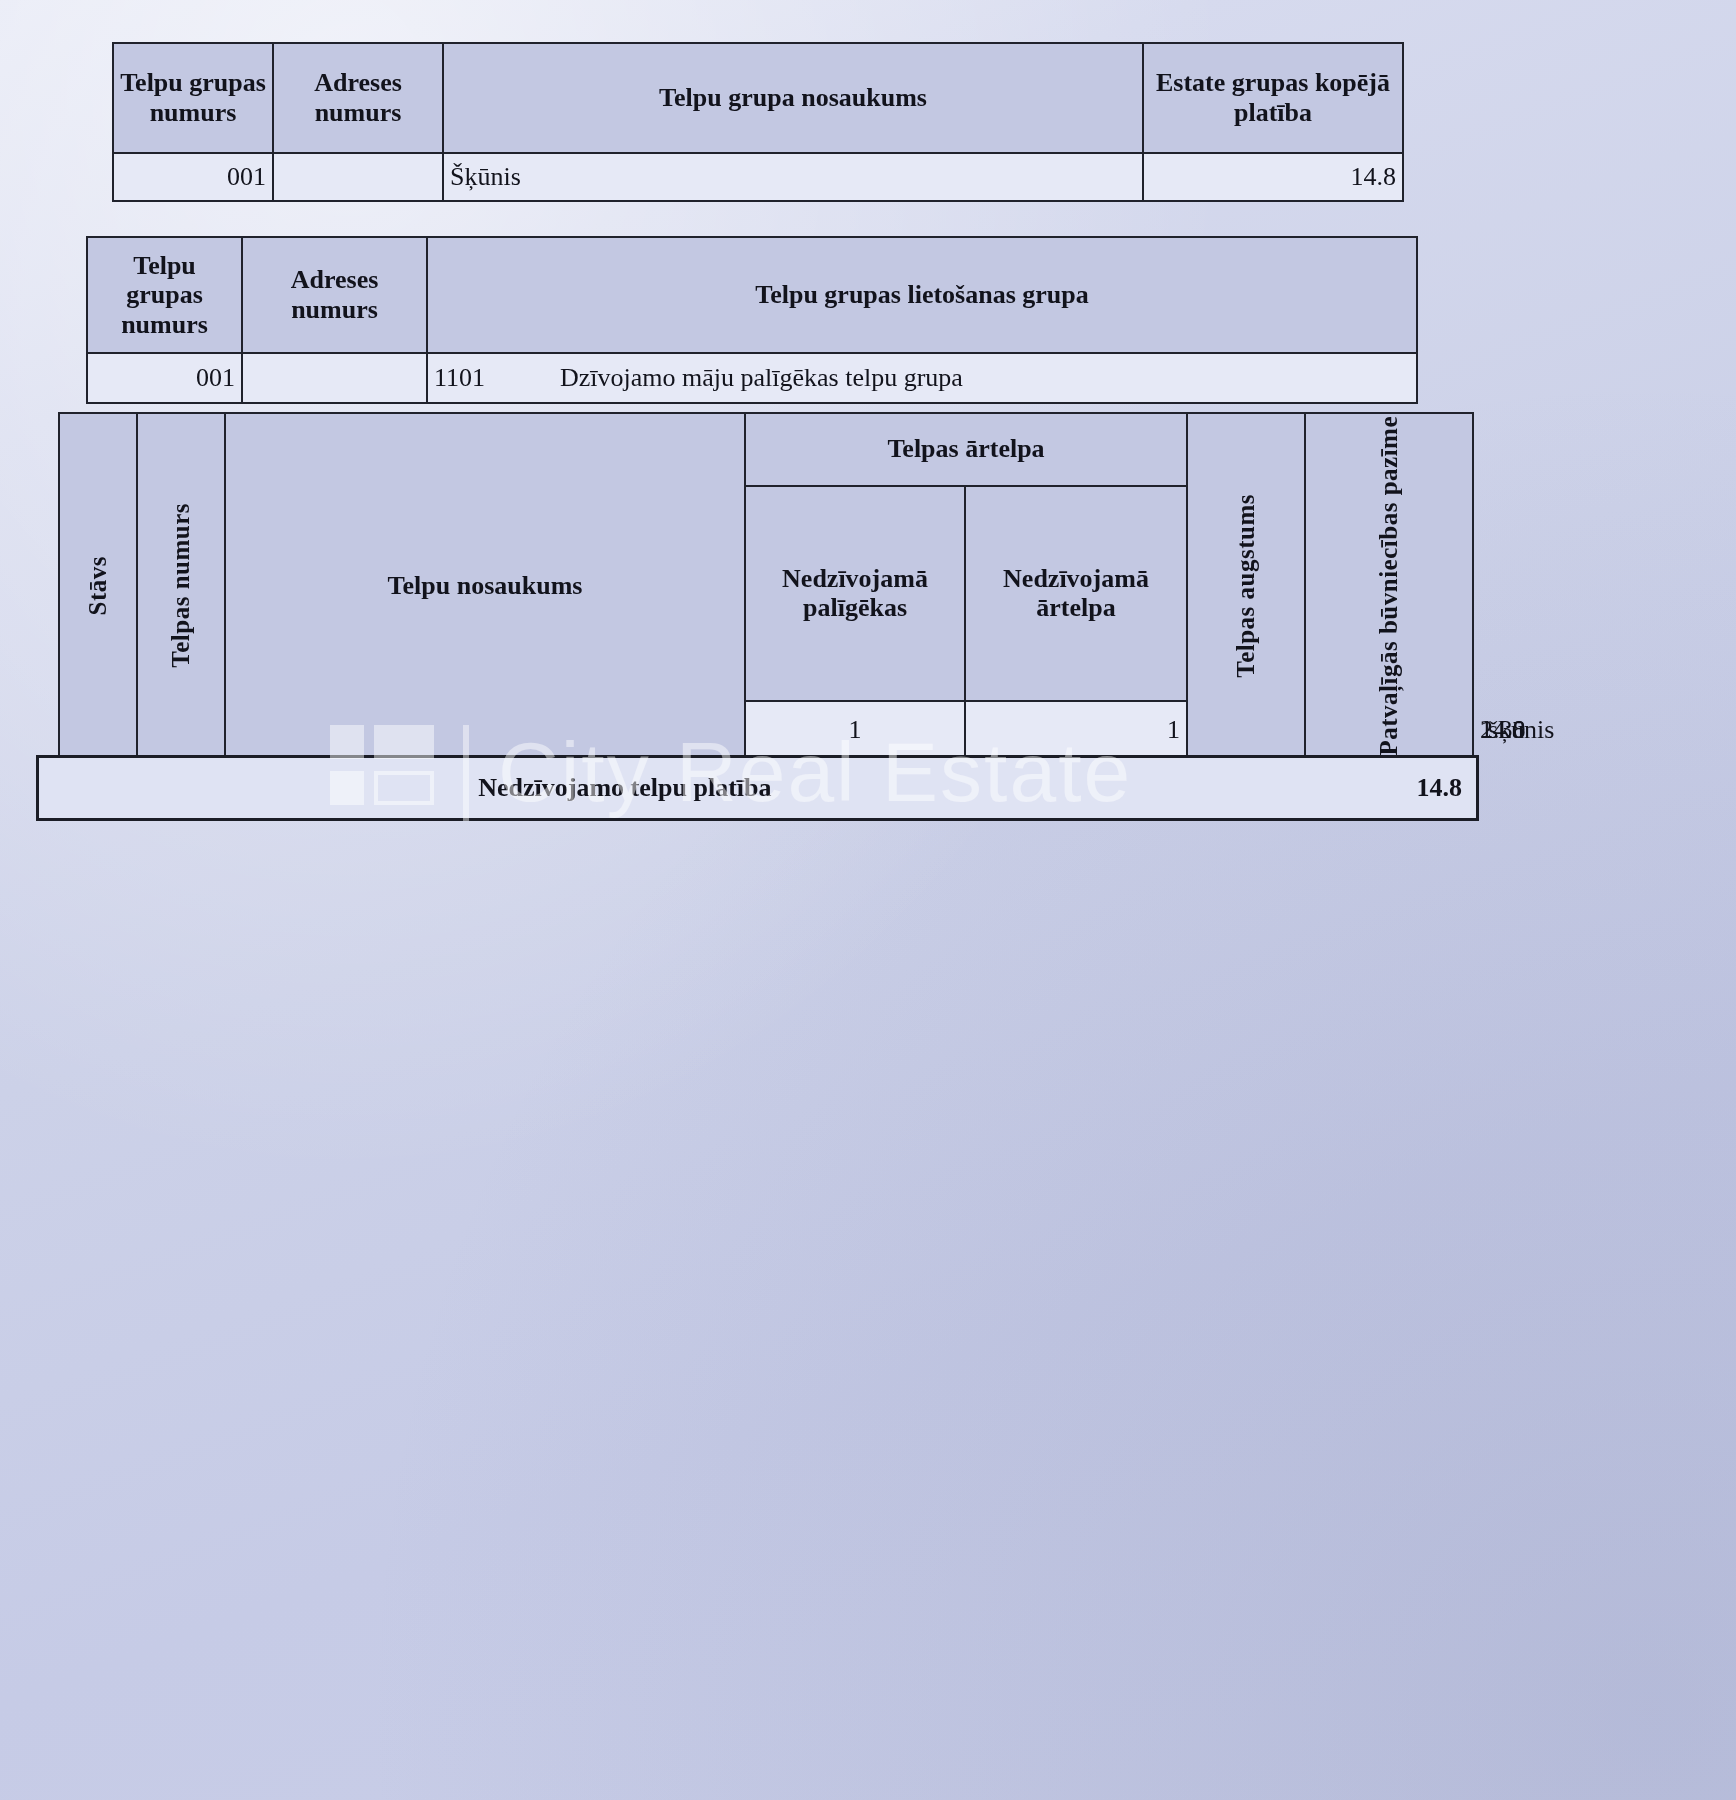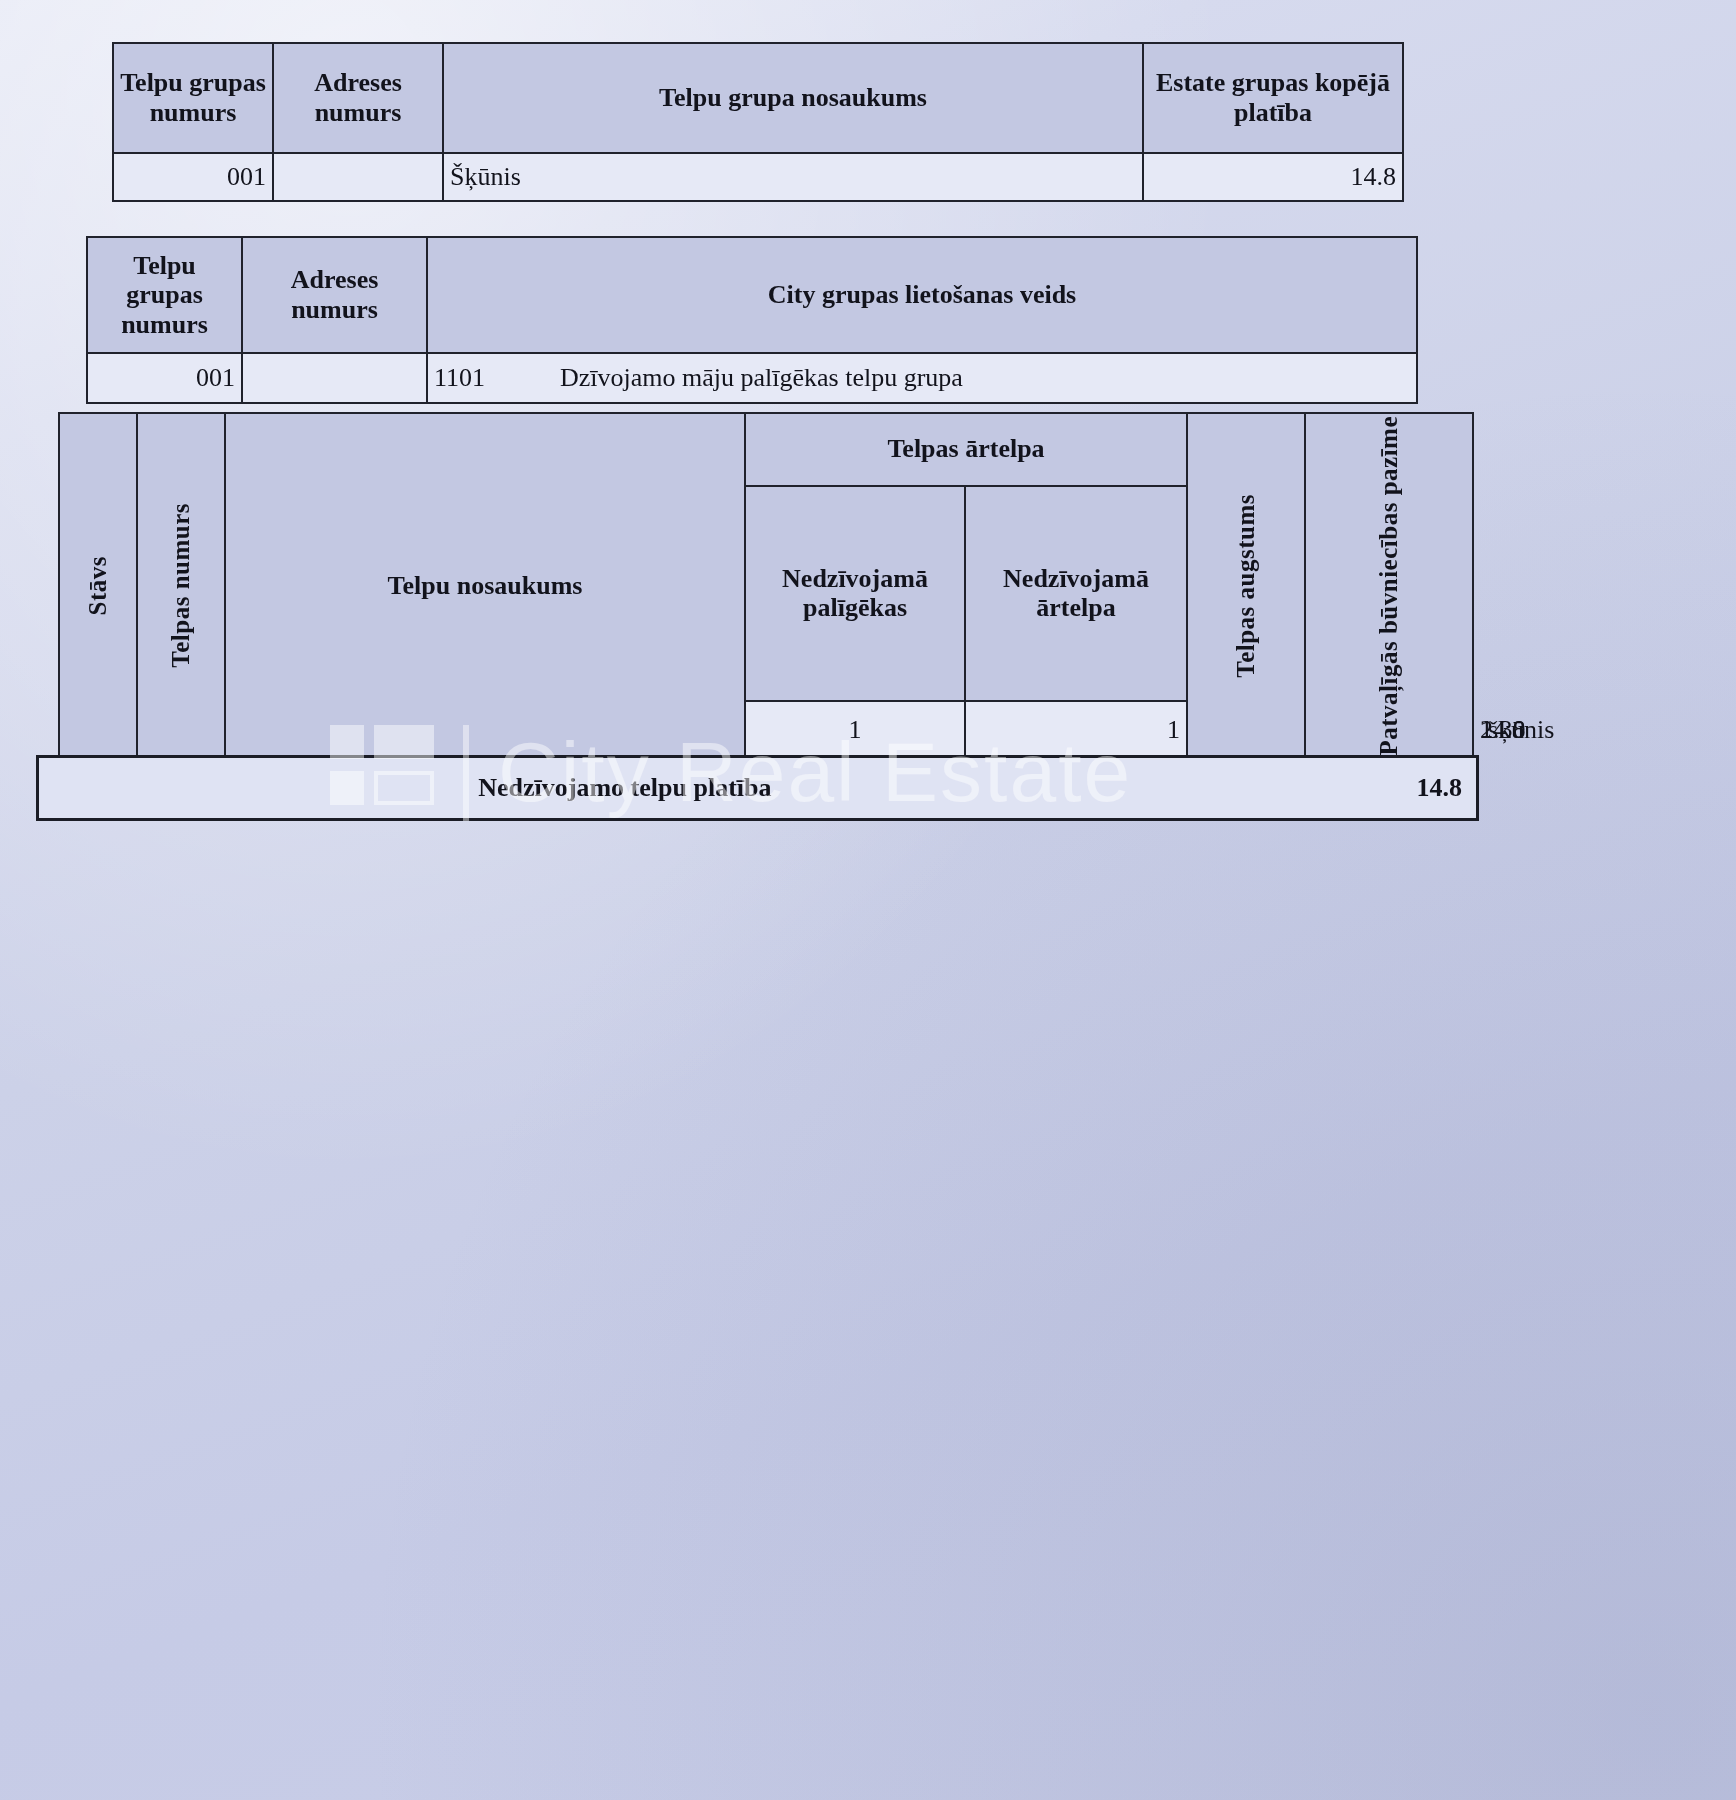--- a/index.html
+++ b/index.html
@@ -206,21 +206,21 @@
     <colgroup>
       <col style="width:155px">
       <col style="width:185px">
       <col style="width:115px">
       <col style="width:875px">
     </colgroup>
     <tbody>
         <tr>
       <th class="hdr">Telpu grupas numurs</th>
       <th class="hdr">Adreses numurs</th>
-      <th class="hdr" colspan="2">City grupas lietošanas veids</th>
+      <th class="hdr" colspan="2">Telpu grupas lietošanas grupa</th>
     </tr>
     <tr>
       <td class="body-cell num-r">001</td>
       <td class="body-cell"></td>
       <td class="body-cell num-l" style="border-right:none">1101</td>
       <td class="body-cell num-l" style="border-left:none; padding-left:18px">Dzīvojamo māju palīgēkas telpu grupa</td>
     </tr>
   </tbody>
     </table>
 

